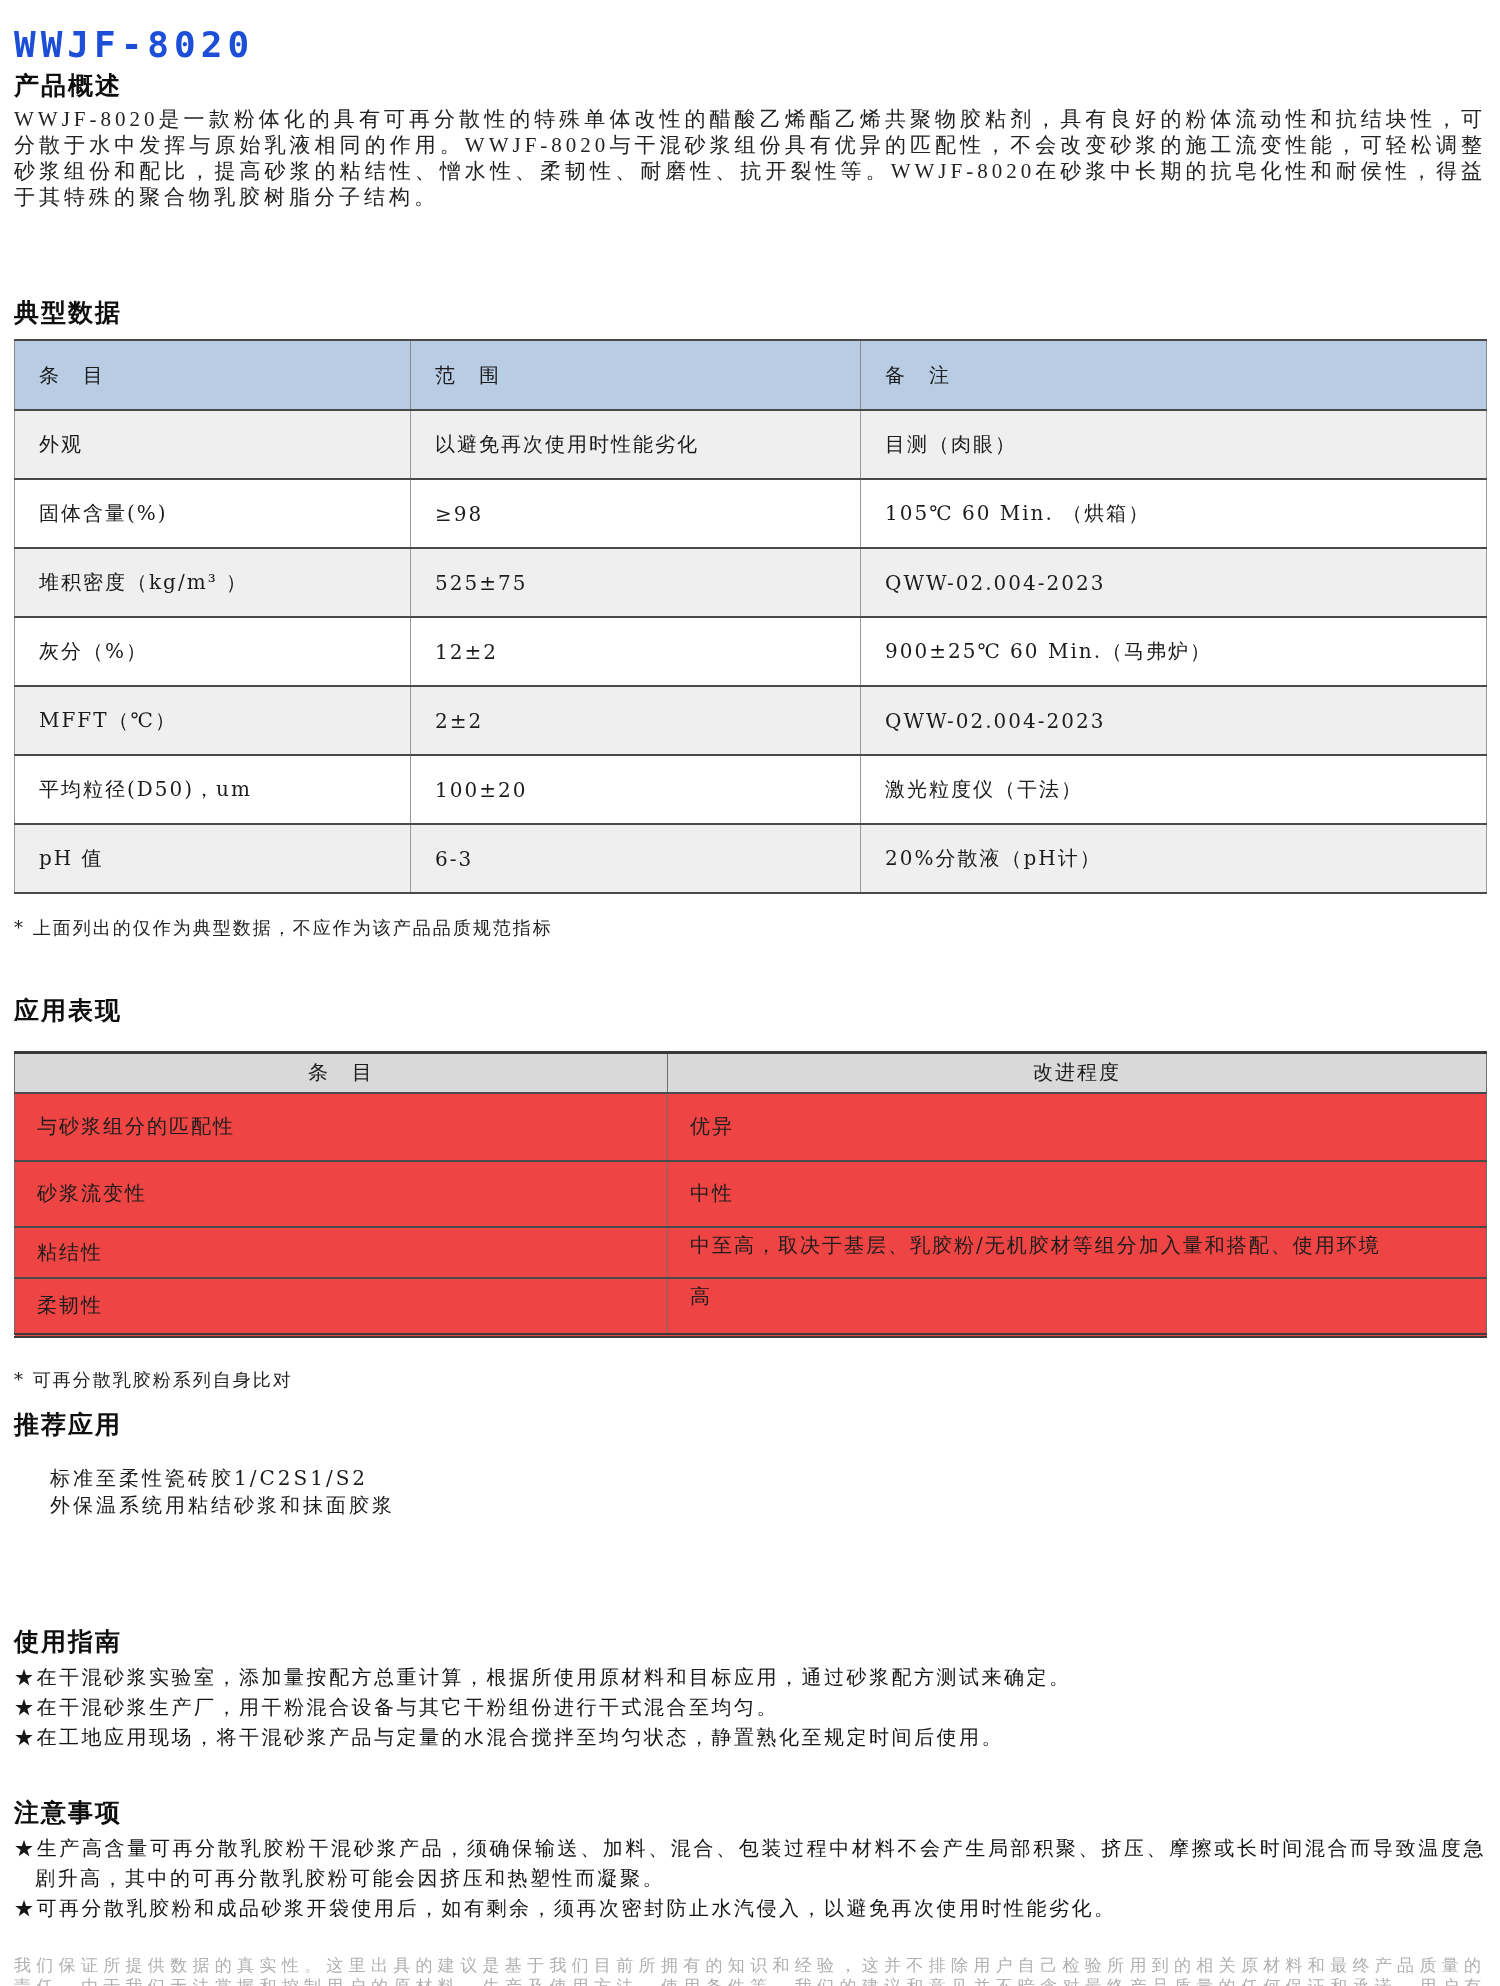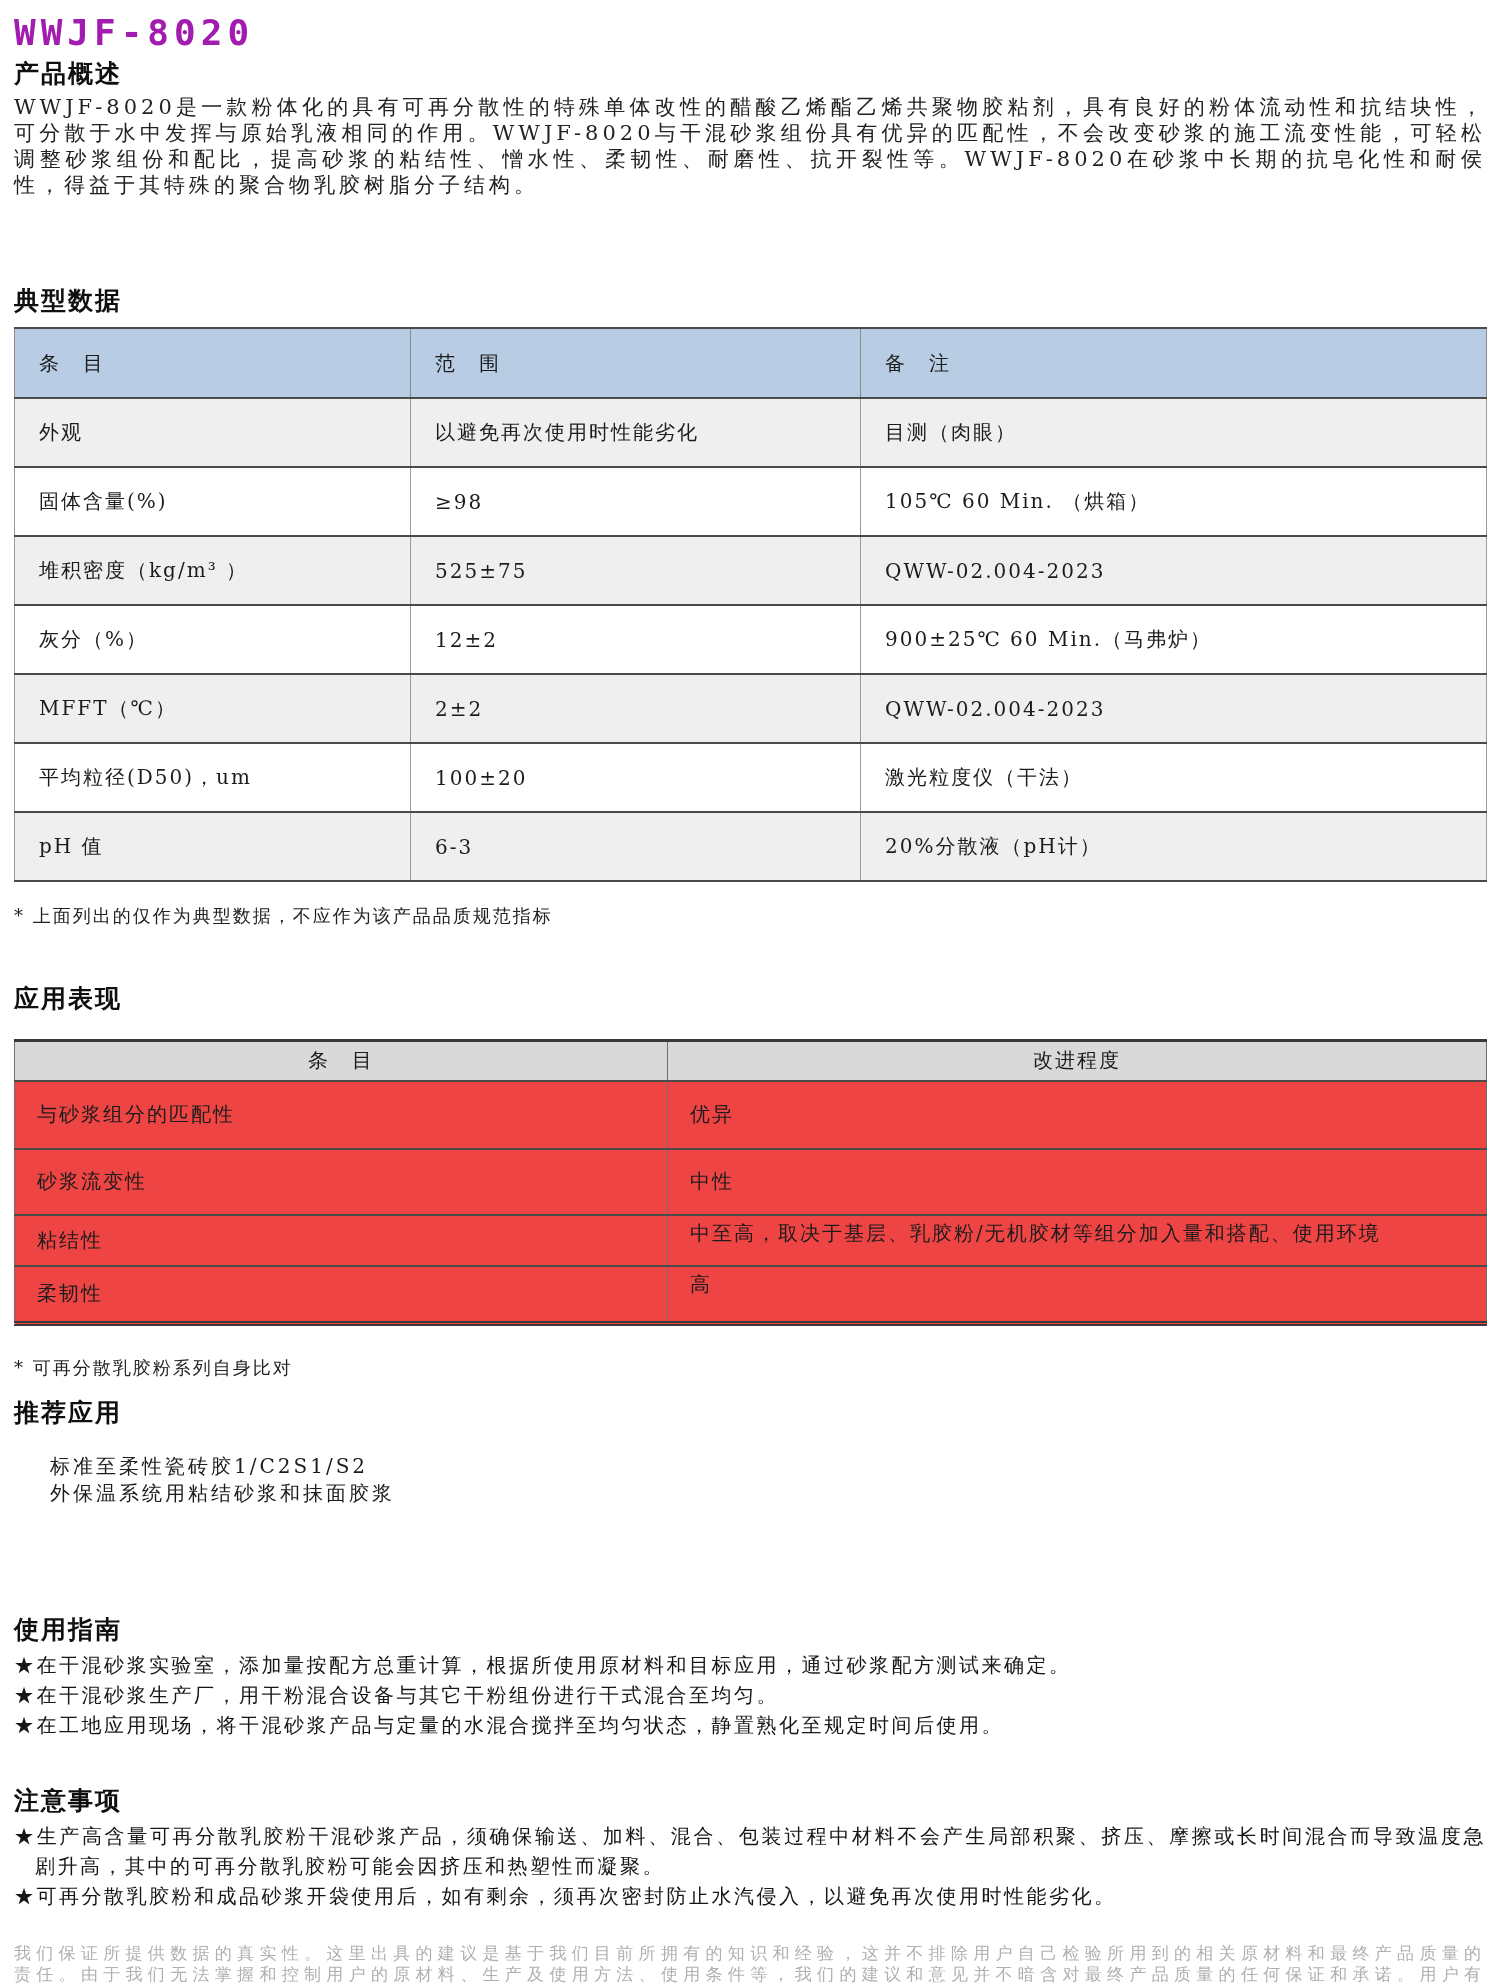--- a/index.html
+++ b/index.html
@@ -5,41 +5,41 @@
   * { margin:0; padding:0; box-sizing:border-box; }
   html,body { background:#ffffff; }
   body {
     width:1500px; height:1986px; margin:0 auto; overflow:hidden;
     font-family:"DejaVu Serif","Liberation Serif",serif;
     color:#1c1c1c;
   }
   .page { padding:0 14px; }
 
   .title {
-    margin-top:12px;
+    margin-top:24px;
     font-family:"DejaVu Sans Mono","Liberation Mono",monospace;
     font-weight:bold; font-size:36px; letter-spacing:5px;
-    color:#a21caf;
+    color:#1d4ed8;
   }
 
   h2.sec {
     font-family:"DejaVu Sans","Liberation Sans",sans-serif;
     font-weight:bold; font-size:25px; color:#0f0f0f; letter-spacing:2px;
   }
   .sec-overview   { margin-top:4px; }
   .sec-typical    { margin-top:86px; }
   .sec-app        { margin-top:54px; }
   .sec-recommend  { margin-top:16px; }
   .sec-usage      { margin-top:106px; }
   .sec-notes      { margin-top:44px; }
 
   .overview-text {
     margin-top:4px;
     font-size:21px; line-height:26px; letter-spacing:4px;
-    text-align:justify; color:#222;
+    text-align:justify; color:#222;font-family:Liberation Serif, serif;
   }
 
   table { border-collapse:collapse; table-layout:fixed; width:1472px; }
   td, th { font-weight:normal; text-align:left; vertical-align:middle; }
 
   
   .t1 { margin-top:10px; font-size:20px; letter-spacing:2px; }
   .t1 col.c1 { width:396px; } .t1 col.c2 { width:450px; } .t1 col.c3 { width:626px; }
   .t1 th {
     background:#b8cce4; height:70px; padding-left:24px;

